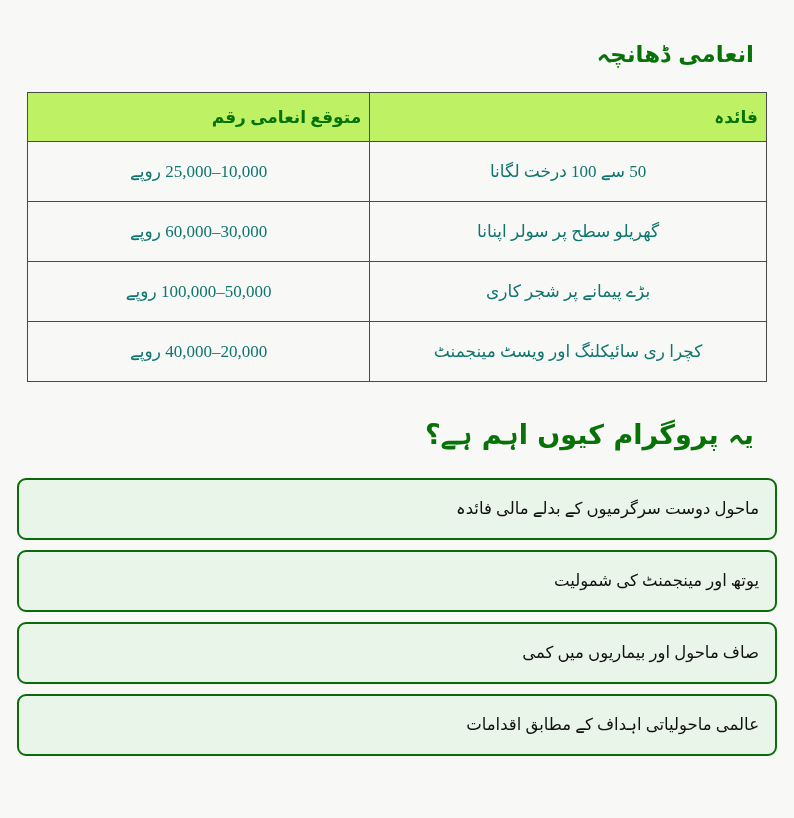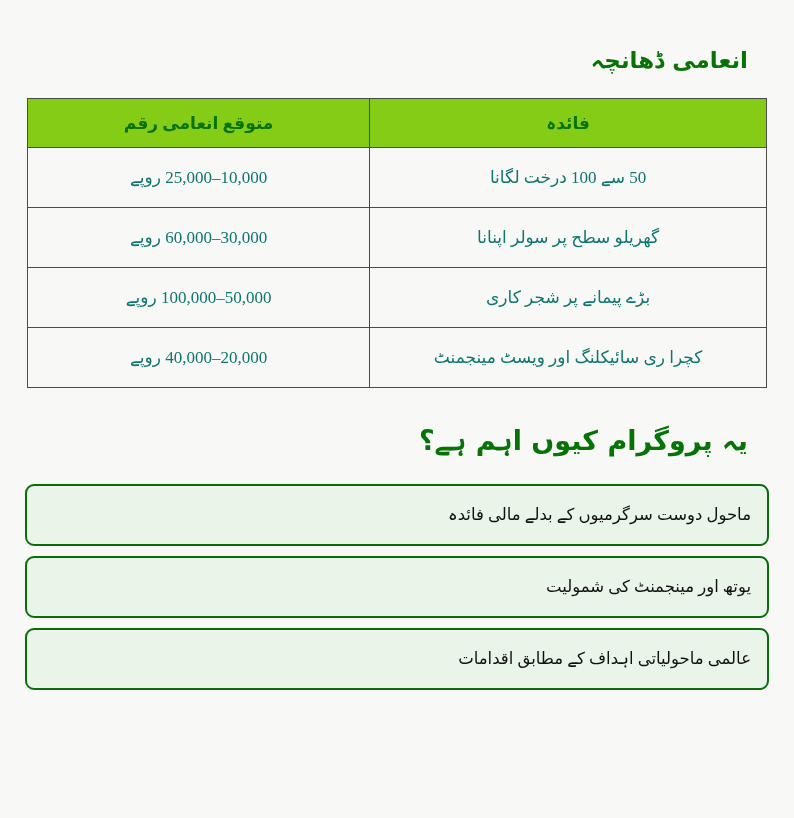--- a/index.html
+++ b/index.html
@@ -13,21 +13,21 @@
     height: 818px;
     background: #f8f8f7;
     box-sizing: border-box;
     overflow: hidden;
     direction: rtl;
   }
   .section-title {
     color: #077307;
     font-weight: bold;
     text-align: right;
-    margin: 18px;
+    margin: 12px;
     padding: 0 28px;
     font-family: "DejaVu Serif", "DejaVu Sans", serif;
   }
   .title-1 {
     font-size: 23px;
     padding-top: 26px;
     line-height: 1.4;
   }
   .title-2 {
     font-size: 27px;
@@ -46,38 +46,39 @@
     background: #f8f8f7;
   }
   table.reward-table th,
   table.reward-table td {
     border: 1px solid #4a4a4a;
     text-align: center;
     vertical-align: middle;
     font-family: "Liberation Serif", "DejaVu Serif", "DejaVu Sans", serif;
   }
   table.reward-table th {
-    background: #84cc16;
+    background: #bef264;
     color: #077307;
     font-weight: bold;
     font-size: 17px;
     height: 44px;
     padding: 2px 8px;
+    text-align: right;
   }
   table.reward-table td {
     color: #0f766e;
     font-size: 17px;
     height: 55px;
     padding: 2px 10px;
     background: #f8f8f7;
   }
   col.col-activity { width: 53.7%; }
   col.col-amount   { width: 46.3%; }
   .boxes {
-    padding: 0 25px;
+    padding: 0 17px;
     margin-top: 24px;
   }
   .benefit-box {
     box-sizing: border-box;
     height: 62px;
     border: 2.5px solid #0a6b0a;
     border-radius: 9px;
     background: #e9f5e9;
     margin-bottom: 10px;
     display: flex;
@@ -136,17 +137,20 @@
   <h1 class="section-title title-2">یہ پروگرام کیوں اہم ہے؟</h1>
 
   <div class="boxes">
     <div class="benefit-box">
       <span>ماحول دوست سرگرمیوں کے بدلے مالی فائدہ</span>
     </div>
     <div class="benefit-box">
       <span>یوتھ اور مینجمنٹ کی شمولیت</span>
     </div>
     <div class="benefit-box">
+      <span>صاف ماحول اور بیماریوں میں کمی</span>
+    </div>
+    <div class="benefit-box">
       <span>عالمی ماحولیاتی اہداف کے مطابق اقدامات</span>
     </div>
   </div>
 
 </div>
 
 </body></html>

